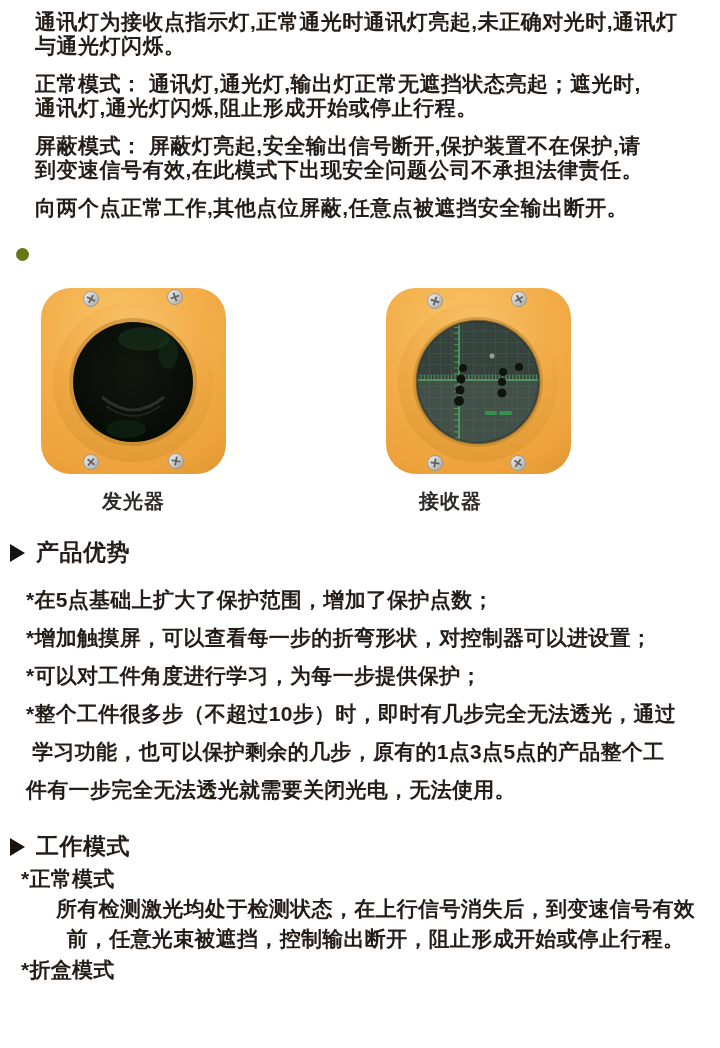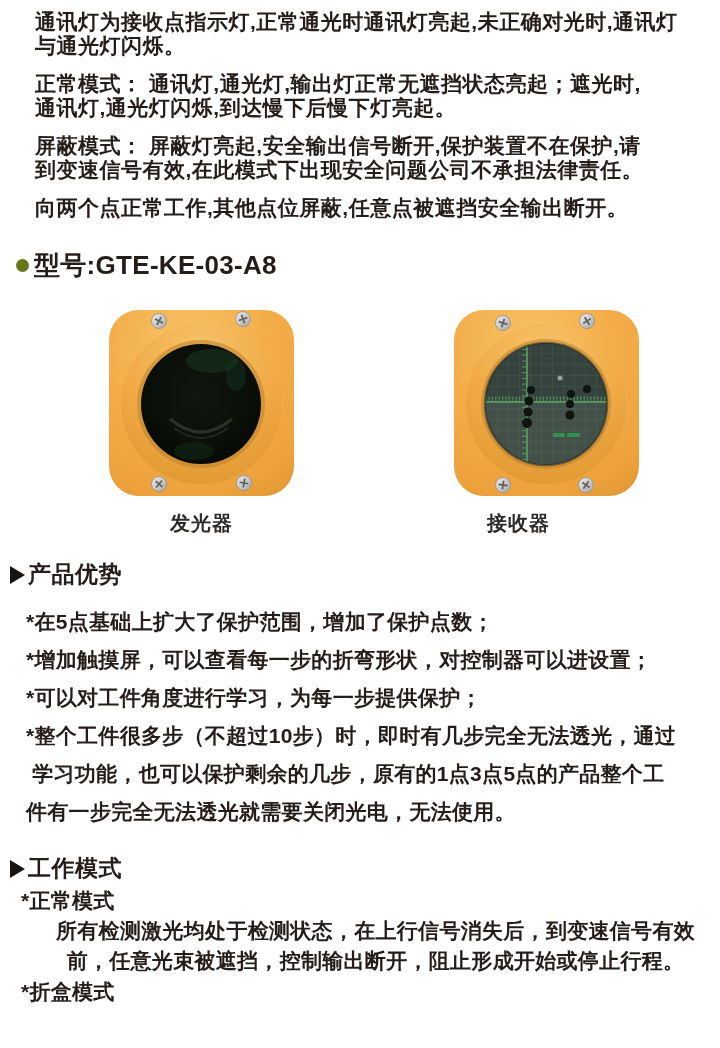--- a/index.html
+++ b/index.html
@@ -15,29 +15,29 @@
   .intro { padding:0 35px; }
   .para { margin-bottom:14px; font-size:21px; font-weight:700; }
   .para-line { line-height:24px; white-space:pre; letter-spacing:0.5px; }
 
   
   .model-heading { margin:28px 0 0 16px; display:flex; align-items:center; }
   .bullet-dot { width:13px; height:13px; border-radius:50%; background:#68761a; margin-right:5px; flex:none; }
   .model-text { font-size:26px; font-weight:800; letter-spacing:0.3px; }
 
   
-  .images-row { display:flex; padding-left:108px; margin-top:26px; }
+  .images-row { display:flex; padding-left:40px; margin-top:26px; }
   .product { width:187px; flex:none; }
   .product + .product { margin-left:158px; }
   .photo svg { display:block; width:187px; height:188px; }
   figcaption { margin-top:13px; text-align:center; font-size:20px; font-weight:600; color:#2e2a27; letter-spacing:1px; }
   .caption-shift { transform:translateX(-28px); }
 
   
-  .arrow-heading { display:flex; align-items:center; margin:22px 0 0 10px; }
+  .arrow-heading { display:flex; align-items:center; margin:22px 0 0 10px;gap:8px; }
   .tri { width:0; height:0; border-left:15px solid #191410; border-top:9px solid transparent; border-bottom:9px solid transparent; margin-right:3px; flex:none; }
   .arrow-heading .h-text { font-size:23px; font-weight:800; letter-spacing:0.5px; }
 
   
   .adv-list { padding:13px 32px 0 26px; font-size:21px; font-weight:700; }
   .adv-line { line-height:38px; white-space:pre; letter-spacing:0.3px; }
 
   
   .modes { margin-top:2px; }
   .mode-title { margin:1px 0 0 21px; font-size:21px; font-weight:800; line-height:30px; letter-spacing:0.3px; }
@@ -49,34 +49,33 @@
 
 <main class="doc">
 
   <section class="intro">
     <div class="para">
         <div class="para-line">通讯灯为接收点指示灯,正常通光时通讯灯亮起,未正确对光时,通讯灯</div>
         <div class="para-line">与通光灯闪烁。</div>
       </div>
     <div class="para">
         <div class="para-line">正常模式： 通讯灯,通光灯,输出灯正常无遮挡状态亮起；遮光时,</div>
-        <div class="para-line">通讯灯,通光灯闪烁,到达慢下后慢下灯亮起。</div>
+        <div class="para-line">通讯灯,通光灯闪烁,阻止形成开始或停止行程。</div>
       </div>
     <div class="para">
         <div class="para-line">屏蔽模式： 屏蔽灯亮起,安全输出信号断开,保护装置不在保护,请</div>
         <div class="para-line">到变速信号有效,在此模式下出现安全问题公司不承担法律责任。</div>
       </div>
     <div class="para">
         <div class="para-line">向两个点正常工作,其他点位屏蔽,任意点被遮挡安全输出断开。</div>
       </div>
   </section>
 
   <h2 class="model-heading">
     <span class="bullet-dot"></span>
-    <span class="model-text">型号:GTE-KE-03-A8</span>
   </h2>
 
   <div class="images-row">
 
     <figure class="product">
       <div class="photo">
         <svg viewBox="0 0 187 188" xmlns="http://www.w3.org/2000/svg">
           <defs>
             <radialGradient id="houseA" cx="0.42" cy="0.2" r="1.0">
               <stop offset="0" stop-color="#f8c467"></stop>

